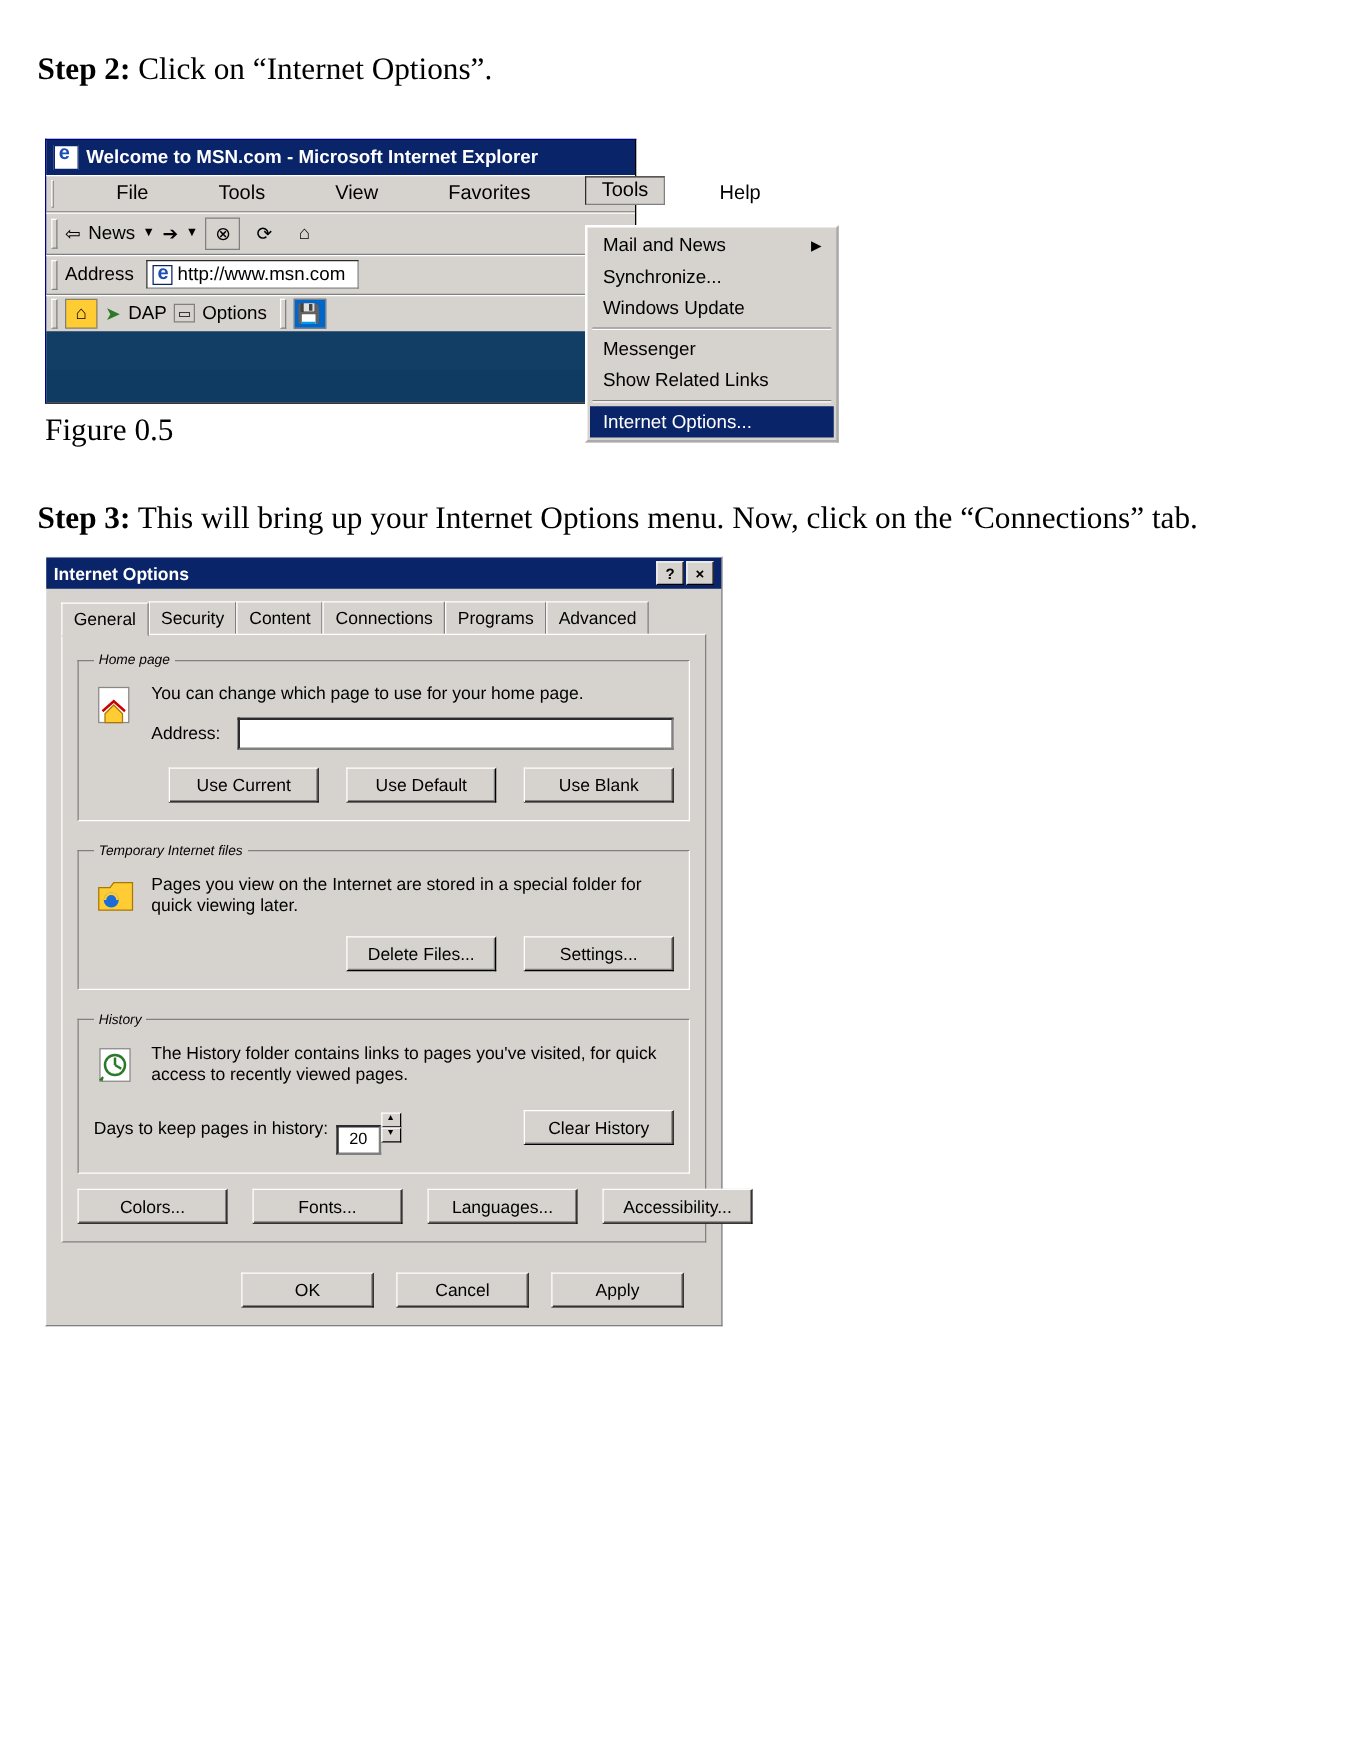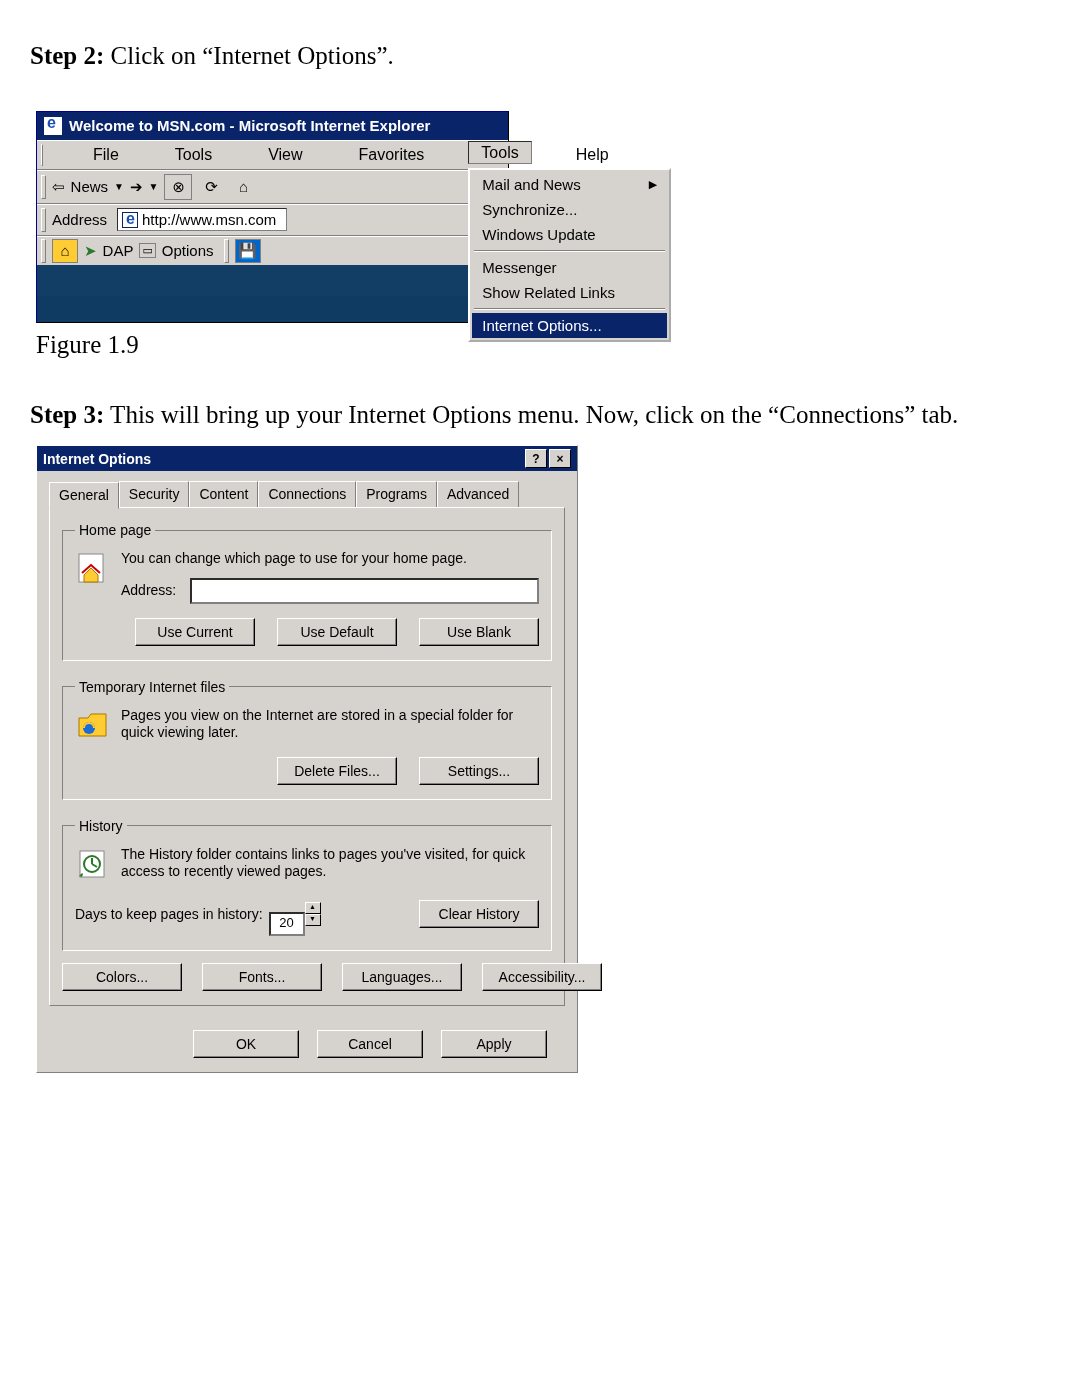--- a/index.html
+++ b/index.html
@@ -57,21 +57,21 @@
     gap: 32px;
   }
   .menubar .grip {
     width: 3px; height: 20px; border: 1px solid #fff; border-right-color:#808080; border-bottom-color:#808080; margin-right:6px;
   }
   .menubar .mitem { padding: 2px 12px; }
   .menubar .open { border: 1px inset #808080; background:#d6d3ce; }
   .menu-dropdown { position: relative; }
   .dropdown-panel {
     position: absolute;
-    left: 0; top: 24px;
+    left: 0; top: 36px;
     width: 195px;
     background: #d6d3ce;
     border: 2px outset #fff;
     padding: 2px;
     z-index: 5;
     font-size: 15px;
   }
   .dd-item { padding: 4px 10px; display:flex; justify-content:space-between; align-items:center;}
   .dd-sep { height:0; border-top:1px solid #808080; border-bottom:1px solid #fff; margin:3px 2px;}
   .dd-hi { background:#0a246a; color:#fff; }
@@ -132,21 +132,21 @@
   .tab.active { background:#d6d3ce; position:relative; top:1px; padding-bottom:5px; font-weight:normal; z-index:2; border-bottom:1px solid #d6d3ce;}
   .tabpage {
     border:1px solid #fff; border-right-color:#808080; border-bottom-color:#808080;
     padding:14px 12px 14px 12px;
     position:relative; z-index:1;
   }
   fieldset.group {
     border:1px solid #fff; border-top-color:#808080; border-left-color:#808080;
     padding:12px 12px 14px 12px; margin:0 0 18px 0;
   }
-  fieldset.group legend { padding:0 4px; font-size:14px;}
+  fieldset.group legend { padding:0 4px; font-size:11px;font-style:italic;}
   .grow { display:flex; gap:10px; align-items:flex-start;}
   .gicon { width:36px; height:36px; flex:0 0 36px; display:flex;align-items:center;justify-content:center;}
   .gtext { flex:1; font-size:14px; line-height:1.25;}
   .addr-row { display:flex; align-items:center; gap:14px; margin-top:10px;}
   .addr-input {
     flex:1; height:22px; background:#fff; border:2px inset #808080;
   }
   .btnrow { display:flex; justify-content:flex-end; gap:22px; margin-top:14px;}
   .wbtn {
     min-width:102px; height:26px; padding:0 8px;
@@ -237,21 +237,21 @@
     <span class="grip" style="width:3px;height:22px;border:1px solid #fff;border-right-color:#808080;border-bottom-color:#808080;margin-left:4px;"></span>
     <span class="dap-home" style="background:#06c;color:#fff;">💾</span>
   </div>
 
   <div class="page-bar">
     <span>Find</span>
   </div>
   <div class="page-canvas"></div>
 </div>
 
-<p class="figcaption">Figure 1.9</p>
+<p class="figcaption">Figure 0.5</p>
 
 <p class="step">
   <b>Step 3:</b><span>  This will bring up your Internet Options menu.  Now, click on the “Connections” tab.</span>
 </p>
 
 <div class="dlg">
   <div class="dlg-title">
     <span>Internet Options</span>
     <span class="btns">
       <span class="tb">?</span>

